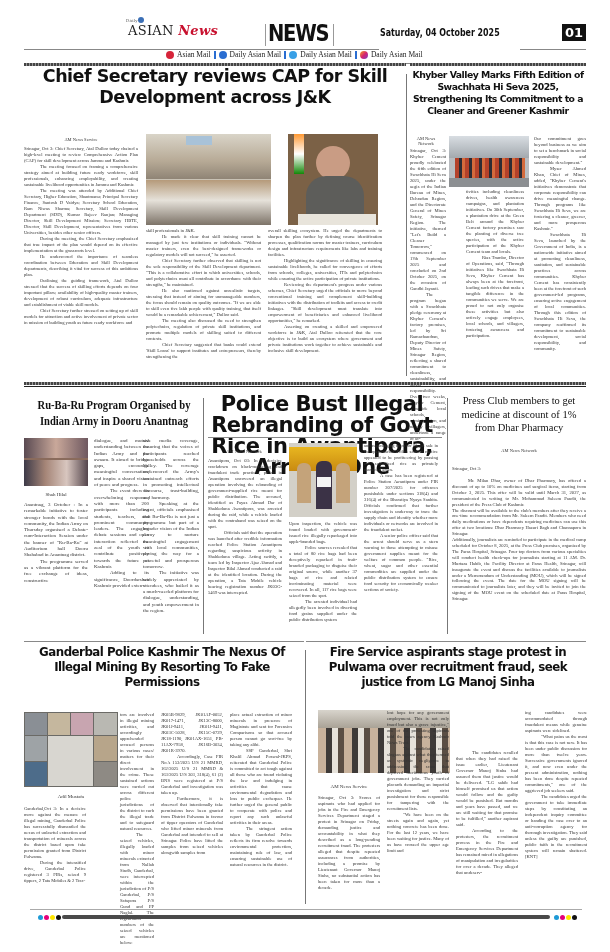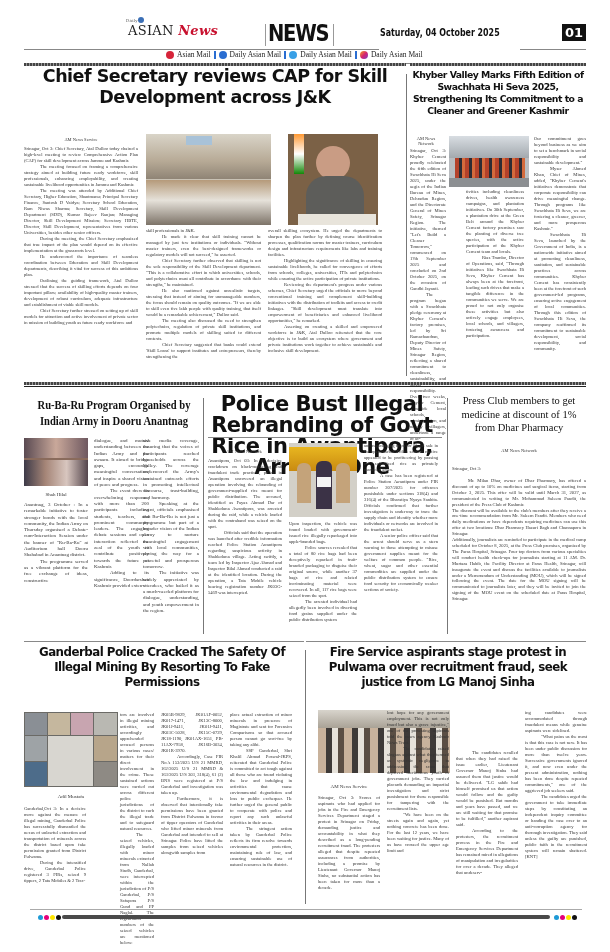--- a/index.html
+++ b/index.html
@@ -200,21 +200,21 @@
 <div class="abs hl-serif" style="left:452px; top:394px; width:134px; font-size:10.5px; line-height:13.5px;">Press Club members to get medicine at discount of 1% from Dhar Pharmacy</div>
 <div class="abs byline" style="left:452px; top:448px; width:134px;">AM News Network</div>
 <div class="abs body-text" style="left:452px; top:466px; width:134px;">Srinagar, Oct 3:</div>
 <div class="abs body-text" style="left:452px; top:478px; width:134px; font-size:4.6px; line-height:5.9px;">
   <p>Mr. Milan Dhar, owner of Dhar Pharmacy, has offered a discount of up to 10% on medicines and surgical items, starting from October 3, 2025. This offer will be valid until March 31, 2027, as communicated in writing to Mr. Mohammad Saleem Pandit, the president of the Press Club of Kashmir.</p>
   <p class="first">The discount will be available to the club's members after they receive a one-time recommendation from Mr. Saleem Pandit. Members who need daily medications or have dependents requiring medicines can use this offer at two locations: Dhar Pharmacy Hazuri Bagh and Channapora in Srinagar.</p>
   <p class="first">Additionally, journalists are reminded to participate in the medical camp scheduled for October 8, 2025, at the Press Club premises, organized by The Paras Hospital, Srinagar. Four top doctors from various specialties will conduct health check-ups for journalists starting at 11 AM. Dr. Murtaza Habib, the Facility Director at Paras Health, Srinagar, will inaugurate the event and discuss the facilities available to journalists under a Memorandum of Understanding (MOU), which will be signed following the event. The date for the MOU signing will be communicated to journalists later, and they will be invited to join the signing of the MOU event on the scheduled date at Paras Hospital, Srinagar.</p>
 </div>
 
 <div class="abs" style="left:24px; top:641px; width:280px; height:1px; background:#888;"></div>
-<div class="abs hl-bold" style="left:24px; top:645px; width:276px; font-size:11.8px; line-height:15px;">Ganderbal Police Cracked The Safety Of Illegal Mining By Resorting To Fake Permissions</div>
+<div class="abs hl-bold" style="left:24px; top:645px; width:276px; font-size:11.8px; line-height:15px;">Ganderbal Police Kashmir The Nexus Of Illegal Mining By Resorting To Fake Permissions</div>
 
 <div class="abs photo" style="left:24px; top:712px; width:94px; height:75px; background:#6b6a66;">
   <div class="ph" style="left:1px; top:1px; width:22px; height:22px; background:#8a8f95;"></div>
   <div class="ph" style="left:24px; top:1px; width:22px; height:22px; background:#c5b79e;"></div>
   <div class="ph" style="left:47px; top:1px; width:22px; height:22px; background:#c8a5b0;"></div>
   <div class="ph" style="left:70px; top:1px; width:23px; height:22px; background:#b9b8b2;"></div>
   <div class="ph" style="left:1px; top:24px; width:22px; height:25px; background:#9ea3a6;"></div>
   <div class="ph" style="left:24px; top:24px; width:45px; height:50px; background:#d8d6d0;"></div>
   <div class="ph" style="left:70px; top:24px; width:23px; height:25px; background:#b7a58a;"></div>
   <div class="ph" style="left:1px; top:50px; width:22px; height:24px; background:#4d6c8a;"></div>

